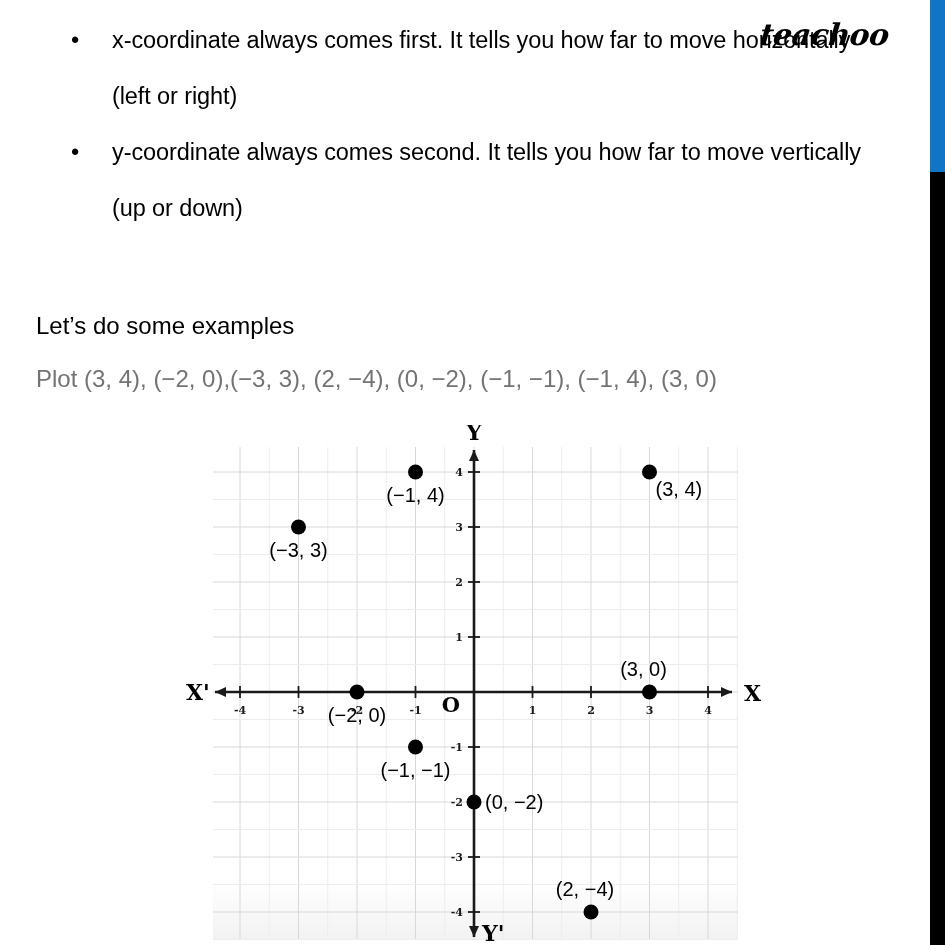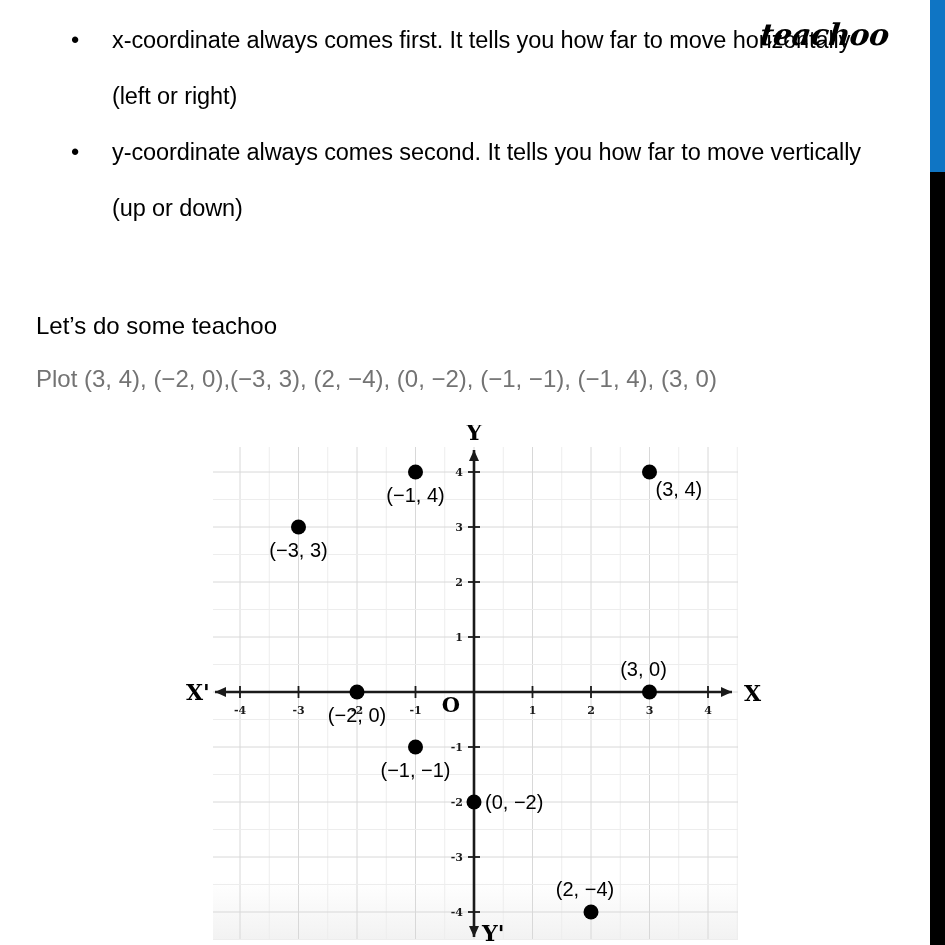--- a/index.html
+++ b/index.html
@@ -112,21 +112,21 @@
   <div class="bullet-item">
     <span class="bullet-dot">•</span>
     <b>x-coordinate</b><span> always comes first. It tells you how far to move horizontally (left or right)</span>
   </div>
   <div class="bullet-item">
     <span class="bullet-dot">•</span>
     <b>y-coordinate</b><span> always comes second. It tells you how far to move vertically (up or down)</span>
   </div>
 </div>
 
-<div id="lets-do-line">Let’s do some teachoo</div>
+<div id="lets-do-line">Let’s do some examples</div>
 <div id="plot-line">Plot (3, 4), (−2, 0),(−3, 3), (2, −4), (0, −2), (−1, −1), (−1, 4), (3, 0)</div>
 
 <div id="graph">
   <svg id="graph-svg" width="600" height="520" viewBox="0 0 600 520">
     <defs>
       <linearGradient id="plotShade" x1="0" y1="0" x2="0" y2="1">
         <stop offset="0%" stop-color="#ffffff"></stop>
         <stop offset="88%" stop-color="#ffffff"></stop>
         <stop offset="100%" stop-color="#f2f2f2"></stop>
       </linearGradient>

